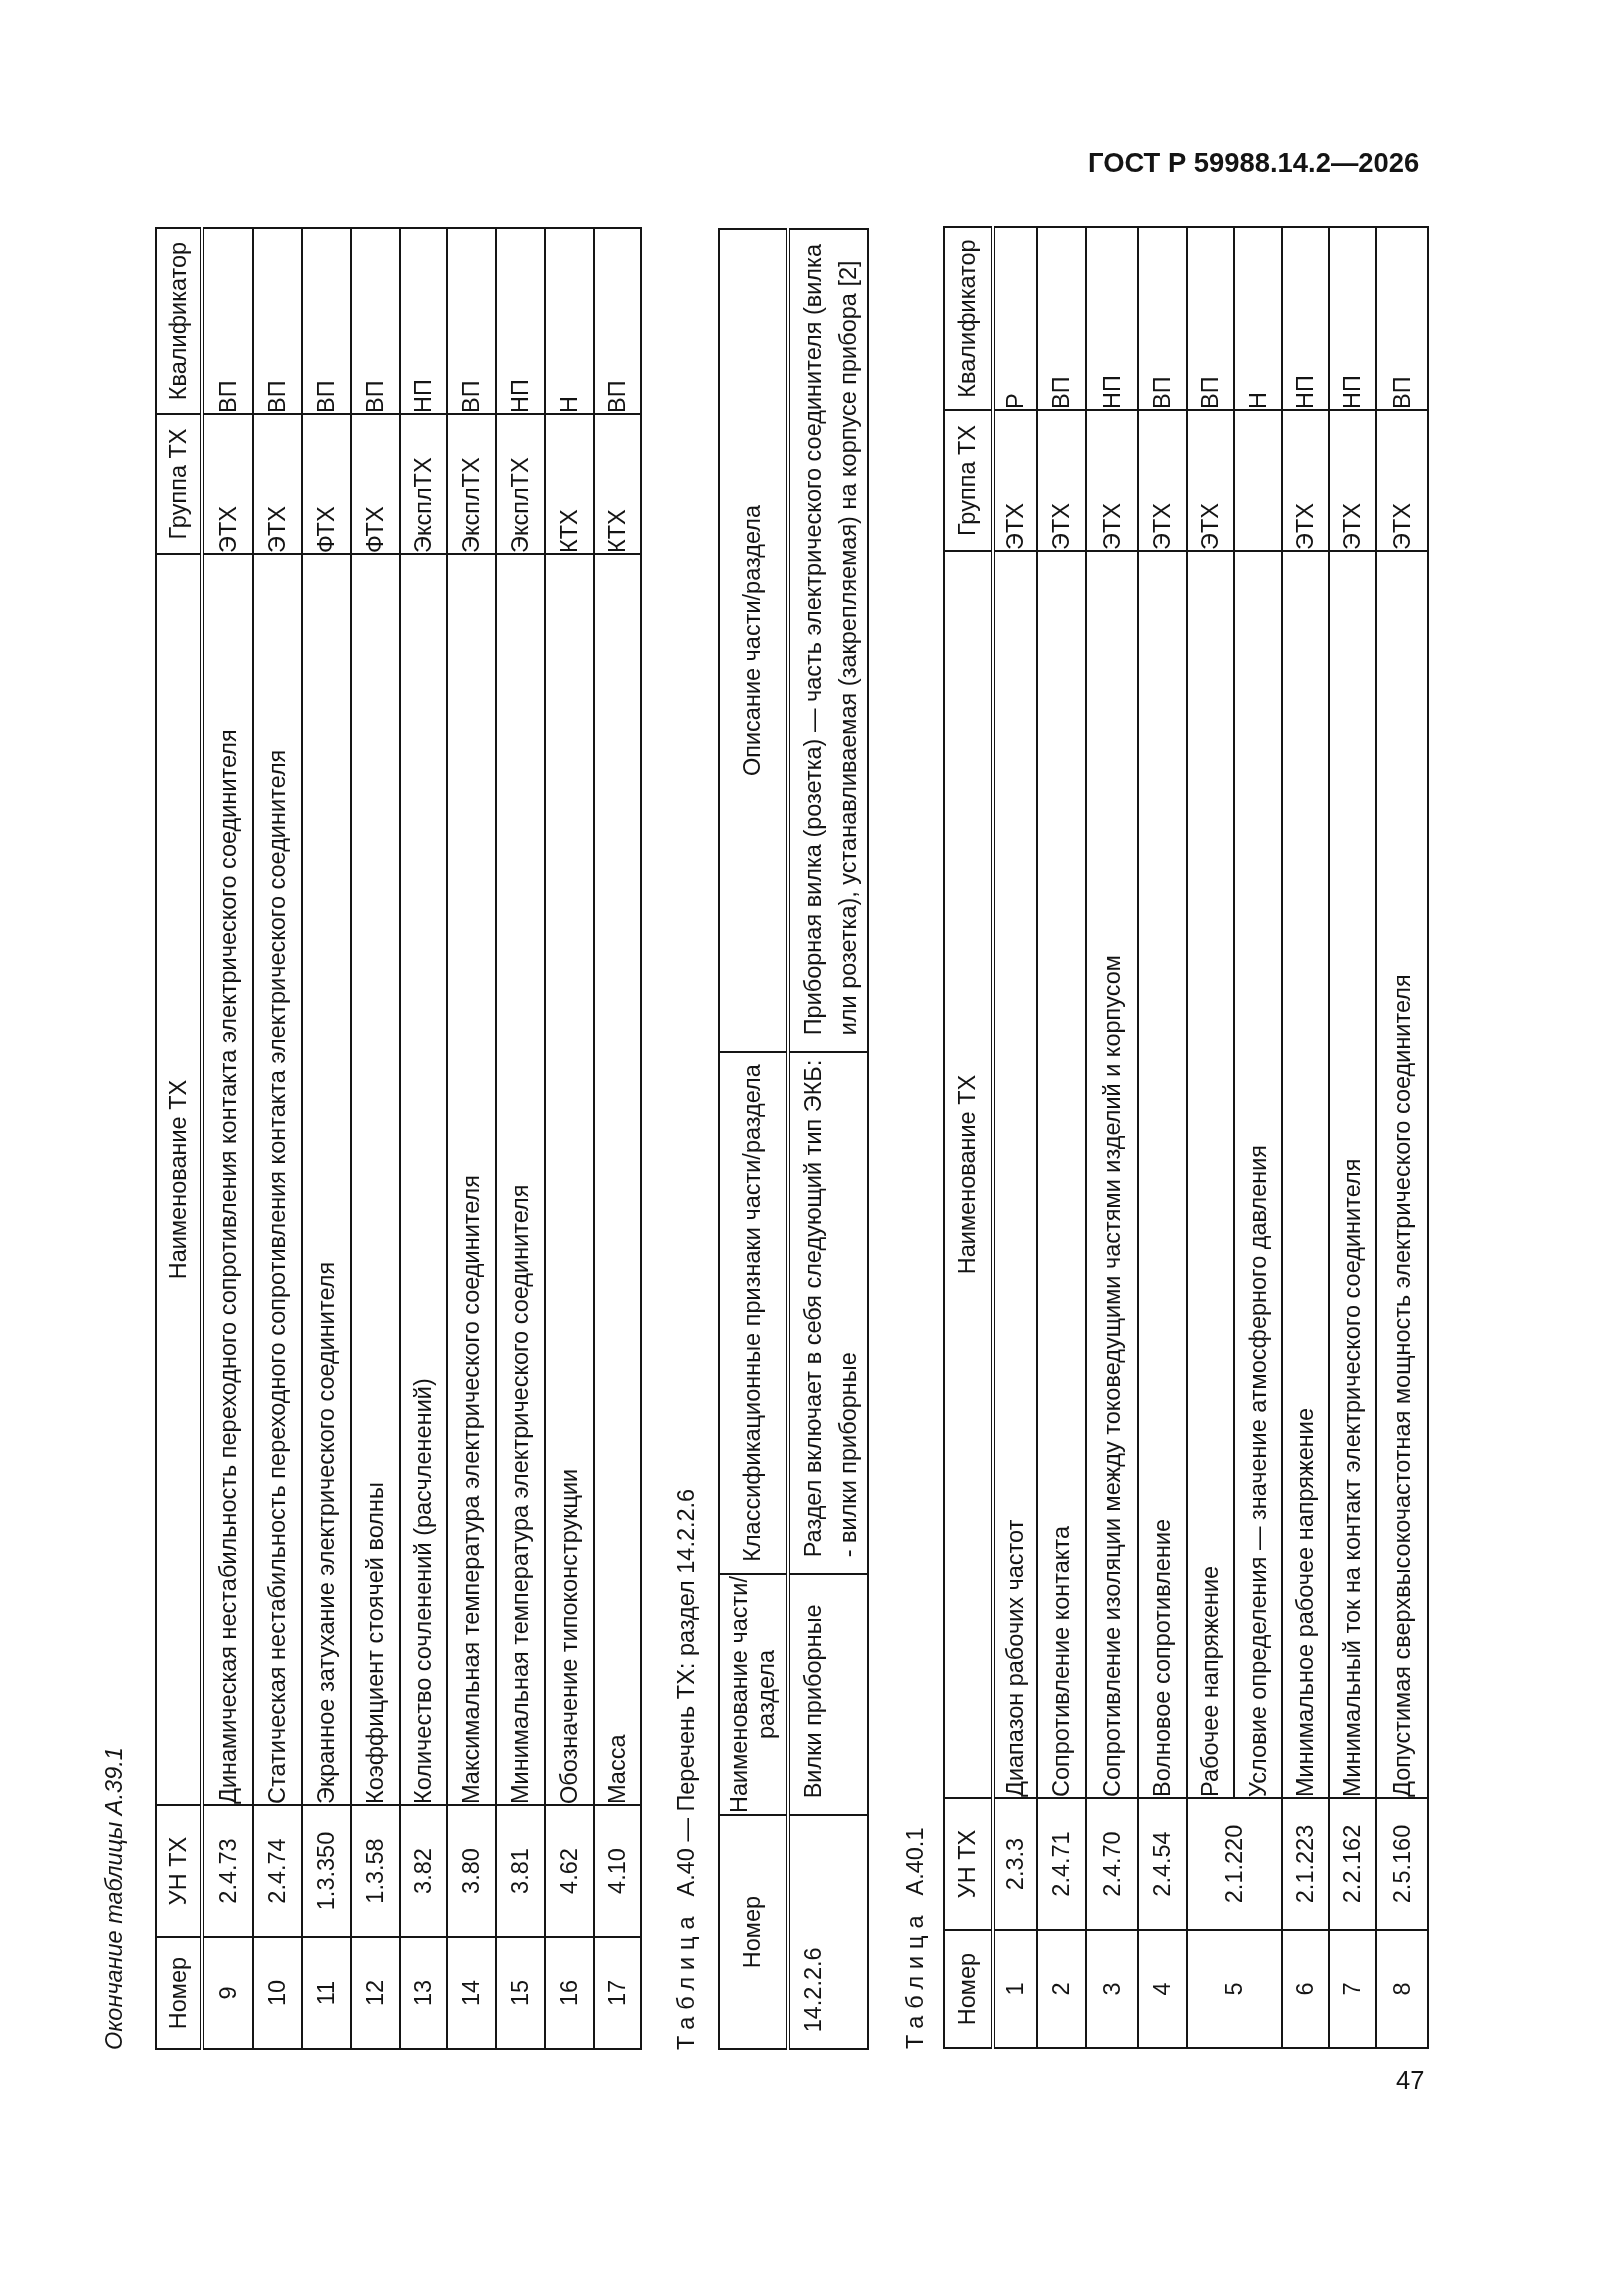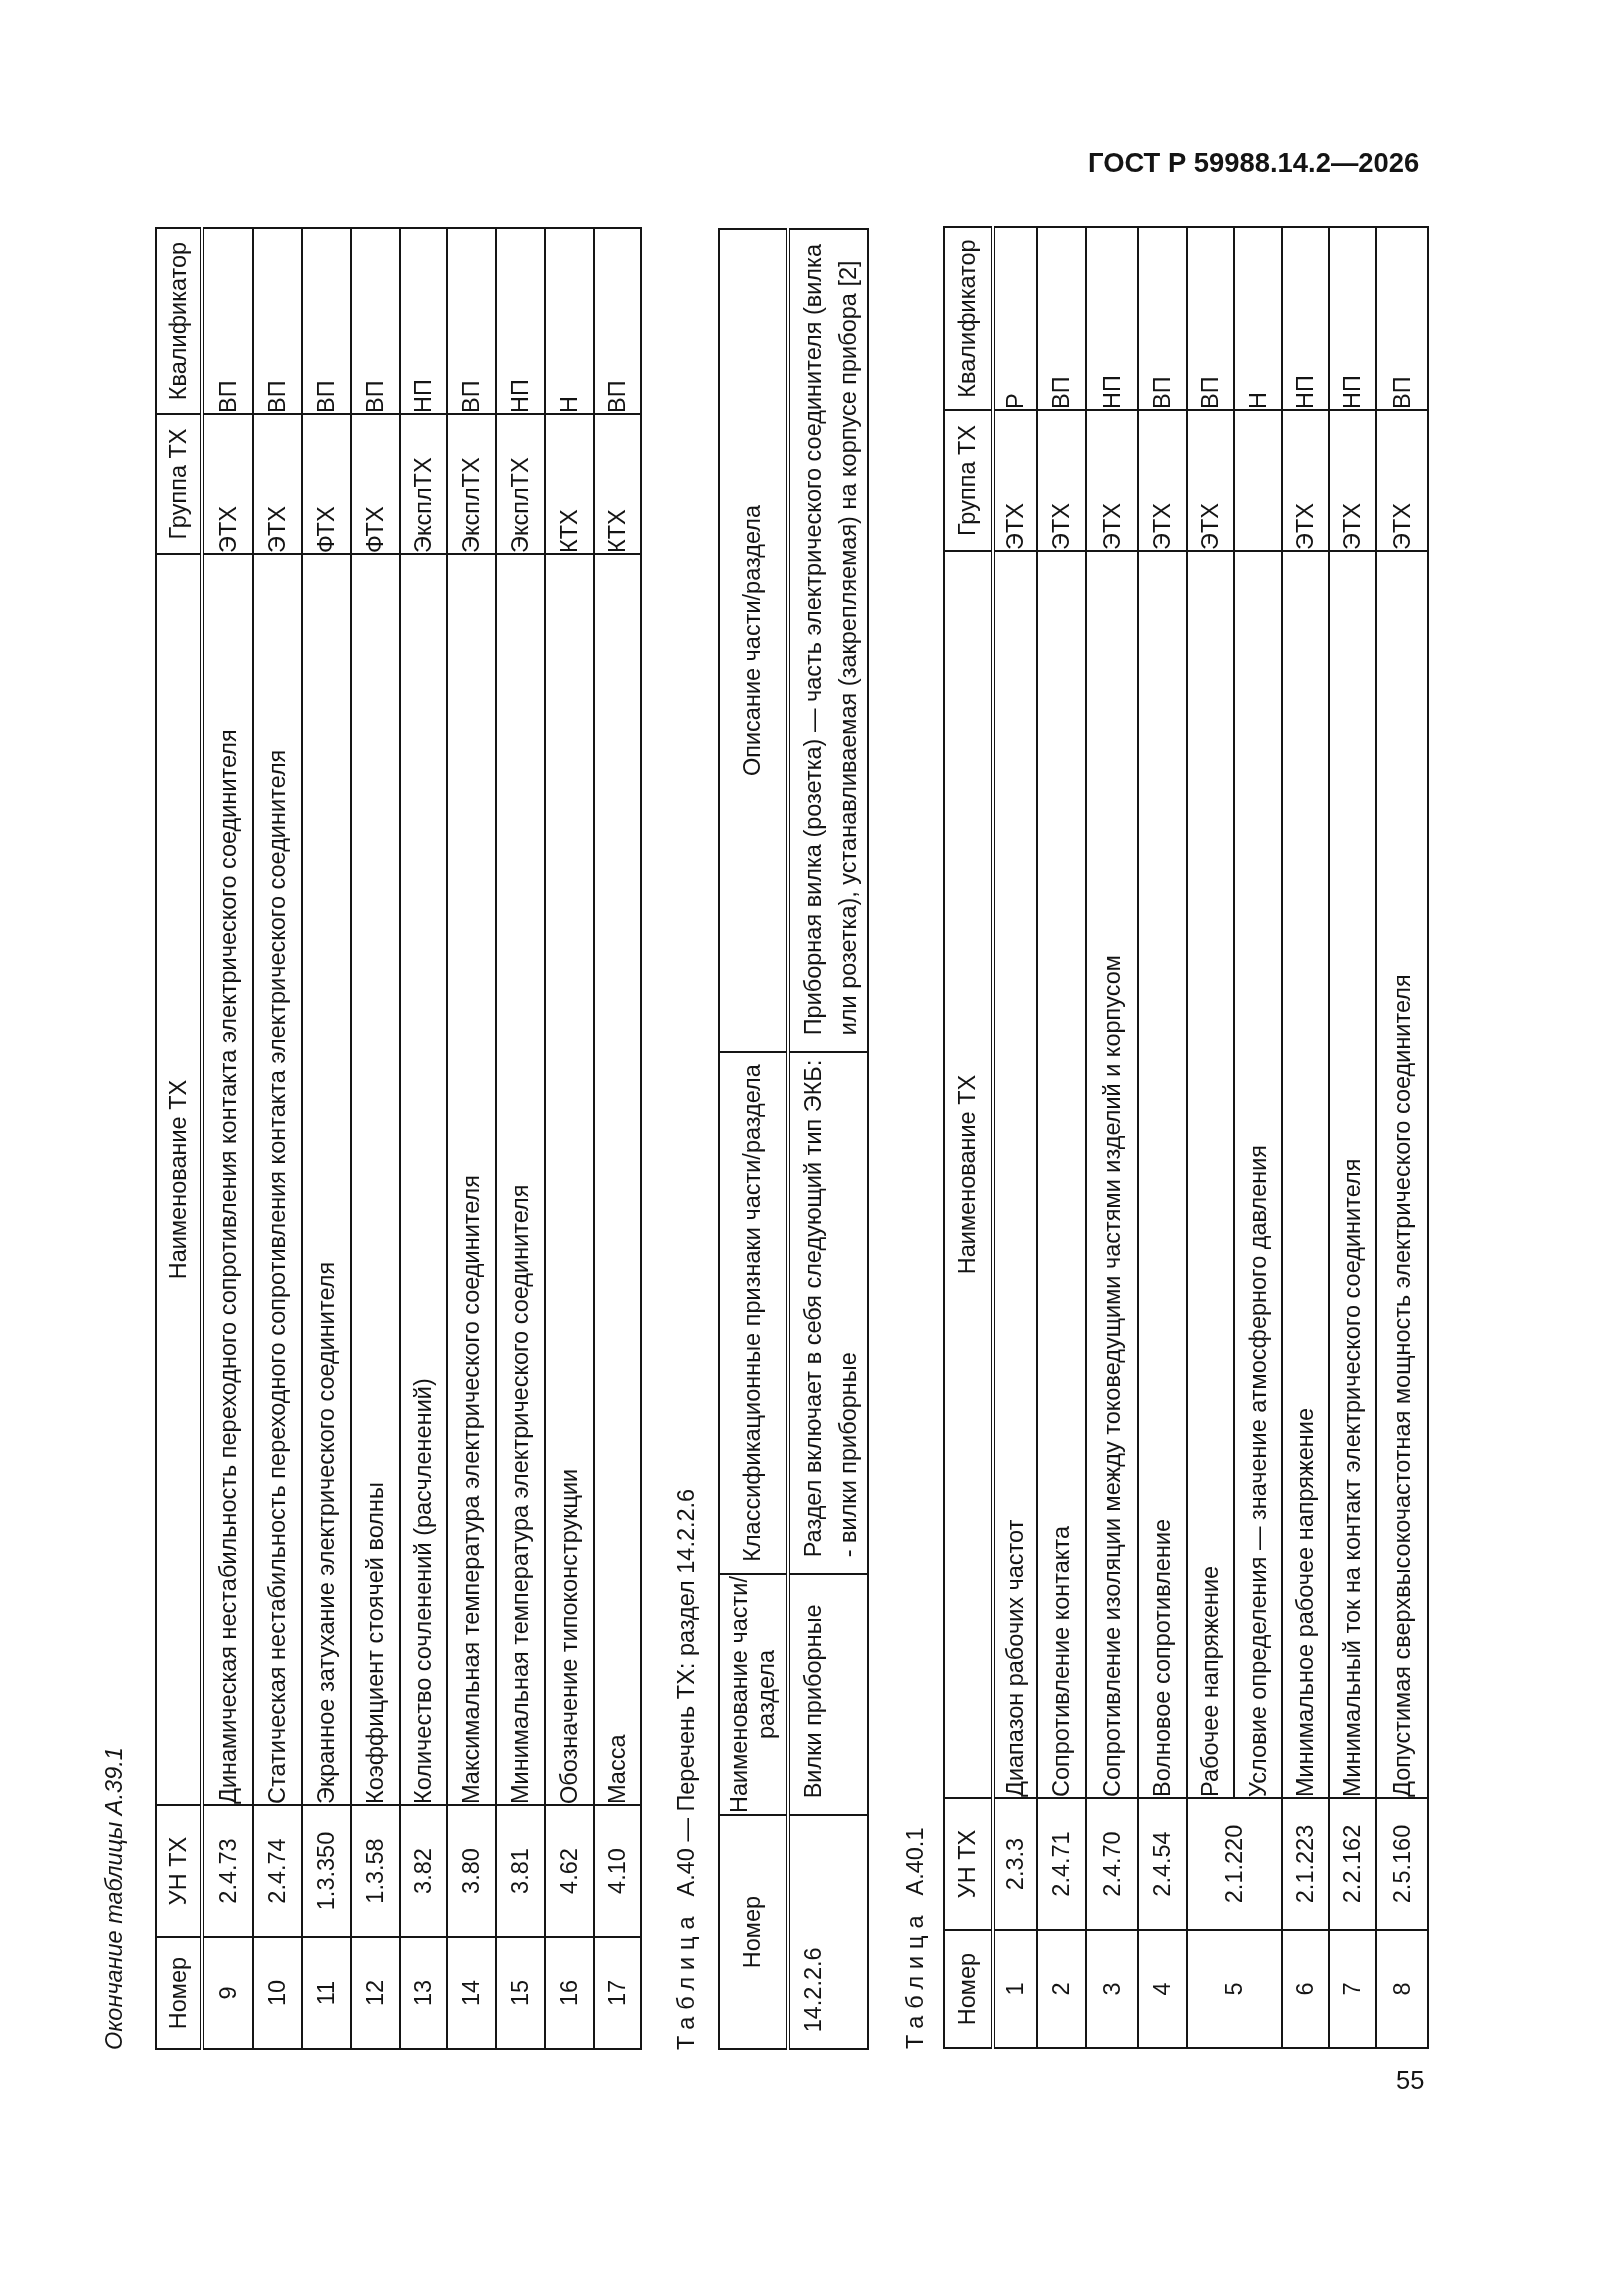--- a/index.html
+++ b/index.html
@@ -254,15 +254,15 @@
                 <td class="c-name">Допустимая сверхвысокочастотная мощность электрического соединителя</td>
                 <td class="c-group">ЭТХ</td>
                 <td class="c-qual">ВП</td>
               </tr>
             </tbody>
           </table>
         </div>
     </div>
   </div>
 
-  <div class="page-number">55</div>
+  <div class="page-number">47</div>
 </div>
 
 
 </body></html>

